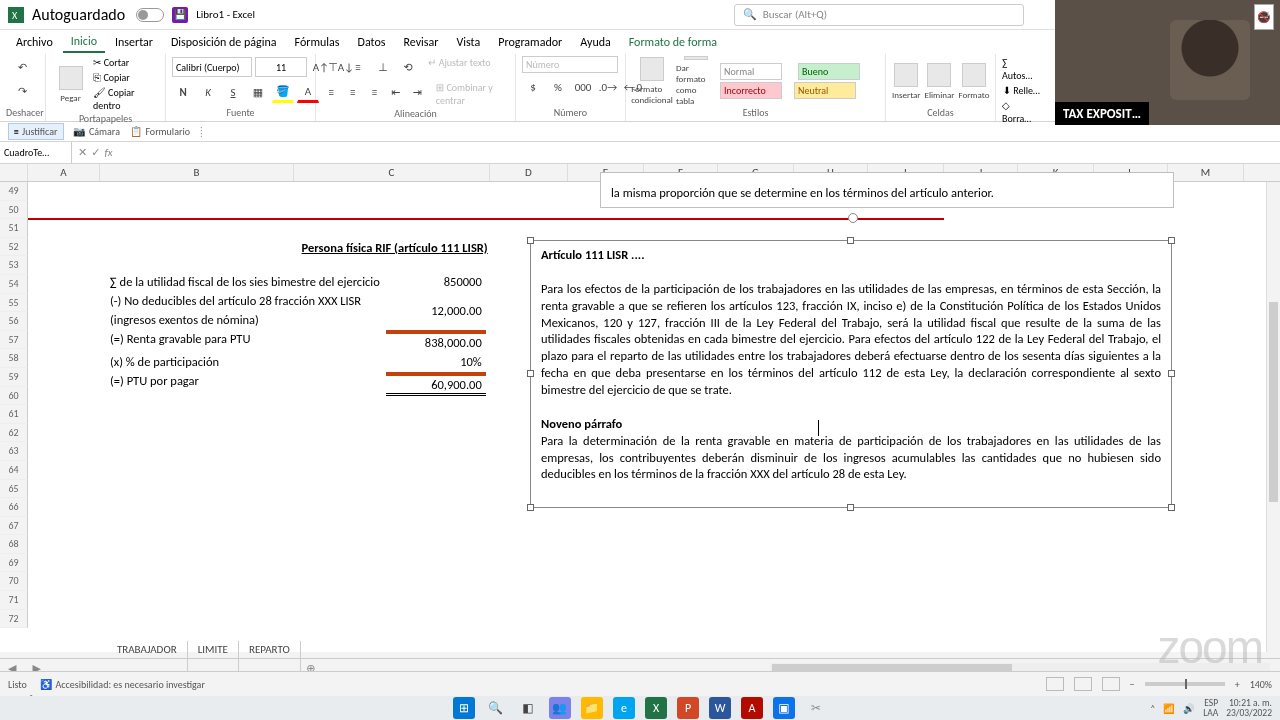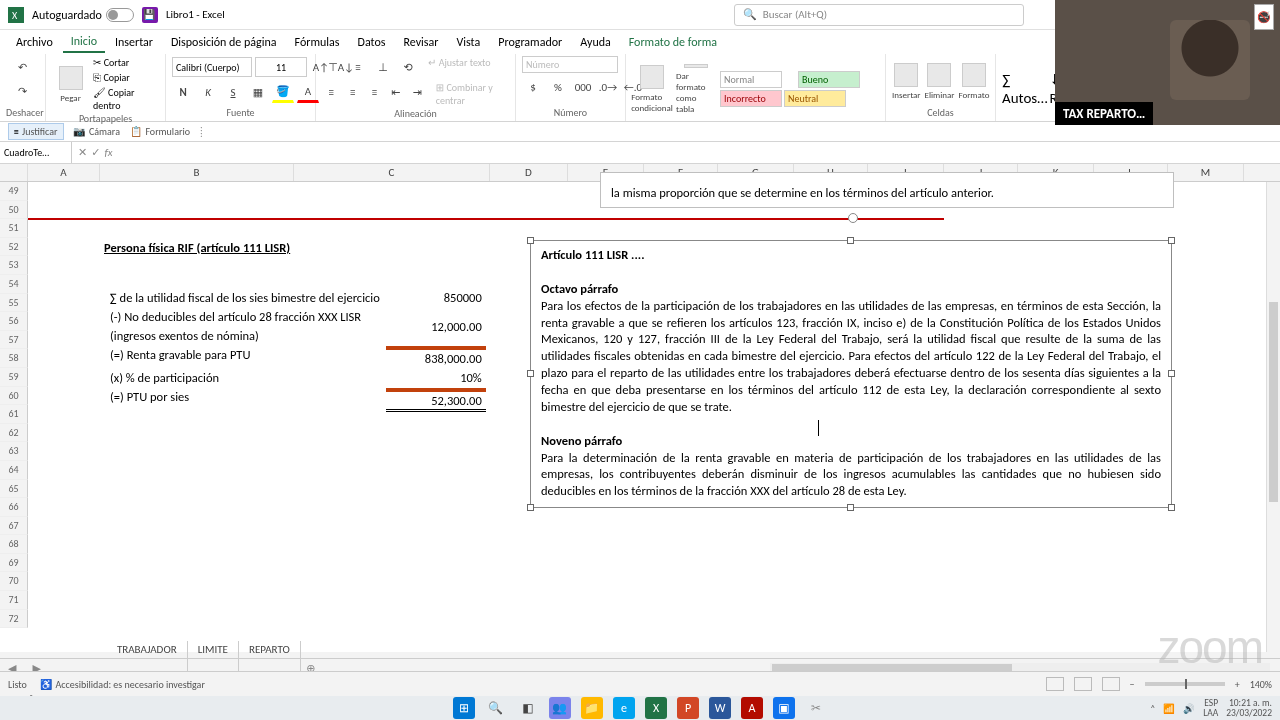--- a/index.html
+++ b/index.html
@@ -1,20 +1,20 @@
 <!DOCTYPE html>
 <html><head>
 <meta charset="utf-8">
 <style>
 * { margin:0; padding:0; box-sizing:border-box; font-family:"Segoe UI",Calibri,sans-serif; }
 body { width:1280px; height:720px; overflow:hidden; background:#f3f3f3; position:relative; font-size:12px; }
 
 
 .titlebar { height:30px; background:#fff; display:flex; align-items:center; padding:0 8px; gap:8px; border-bottom:1px solid #e0e0e0; }
-.titlebar .autosave { display:flex; align-items:center; gap:4px; font-size:12px; }
+.titlebar .autosave { display:flex; align-items:center; gap:11px; font-size:16px; }
 .toggle { width:28px; height:14px; border:1px solid #999; border-radius:7px; position:relative; background:#fff; }
 .toggle::after { content:""; width:10px; height:10px; border-radius:50%; background:#999; position:absolute; top:1px; left:1px; }
 .save-icon { width:16px; height:16px; background:#7719aa; border-radius:2px; display:flex; align-items:center; justify-content:center; color:#fff; font-size:10px; }
 .search-box { margin-left:auto; width:290px; height:22px; border:1px solid #ccc; border-radius:3px; display:flex; align-items:center; padding:0 8px; gap:6px; color:#888; font-size:11px; }
 
 
 .menutabs { height:24px; background:#fff; display:flex; align-items:center; padding:0 8px; gap:2px; font-size:12px; }
 .menutabs span { padding:3px 8px; cursor:pointer; }
 .menutabs span.active { border-bottom:2px solid #217346; color:#217346; }
 .menutabs span.green { color:#217346; }
@@ -58,21 +58,21 @@
 .sheet-body { position:absolute; top:18px; left:28px; right:0; bottom:0; }
 
 
 .textbox { position:absolute; background:#fff; border:1px solid #bfbfbf; padding:6px 10px; font-size:12.5px; line-height:1.35; text-align:justify; }
 .textbox.selected { border:1px solid #888; }
 .handle { width:7px; height:7px; border:1px solid #666; background:#fff; position:absolute; }
 .redline { position:absolute; height:2px; background:#c00000; }
 
 
 .calc { position:absolute; left:76px; top:58px; font-size:12.5px; }
-.calc .title { font-weight:bold; text-decoration:underline; margin-bottom:32px; }
+.calc .title { font-weight:bold; text-decoration:underline; margin-bottom:16px;text-align:right; }
 .calc table td { padding:1px 4px; vertical-align:top; }
 .calc table td.num { text-align:right; width:100px; }
 .calc .bt { border-top:4px solid #c2410c; }
 .calc .dbb { border-bottom:3px double #000; }
 
 
 .sheettabs { position:absolute; bottom:42px; left:0; right:0; height:20px; background:#f3f3f3; border-top:1px solid #ccc; display:flex; align-items:center; font-size:11px; }
 .sheettabs .nav { padding:0 8px; color:#888; }
 .sheettabs .tab { padding:2px 10px; border-right:1px solid #ccc; color:#444; cursor:pointer; }
 .sheettabs .tab.active { background:#fff; border-bottom:2px solid #217346; font-weight:bold;margin-top:36px; }
@@ -224,46 +224,47 @@
         </div>
       <div class="bigbtn">
           <div class="ico"></div>
           <span>Dar formato como tabla</span>
         </div>
       <div style="display:flex;flex-direction:column;gap:2px">
         <div style="display:flex;gap:16px">
             <div class="style-box">Normal</div>
             <div class="style-box g">Bueno</div>
           </div>
-        <div style="display:flex;gap:2px">
+        <div style="display:flex;gap:12px">
             <div class="style-box b">Incorrecto</div>
             <div class="style-box n">Neutral</div>
           </div>
       </div>
     </div>
+    <div class="label">Estilos</div>
   </div>
   <div class="ribbon-group" style="width:110px">
     <div class="rg-body">
       <div class="bigbtn">
           <div class="ico"></div>
           <span>Insertar</span>
         </div>
       <div class="bigbtn">
           <div class="ico"></div>
           <span>Eliminar</span>
         </div>
       <div class="bigbtn">
           <div class="ico"></div>
           <span>Formato</span>
         </div>
     </div>
     <div class="label">Celdas</div>
   </div>
   <div class="ribbon-group" style="width:50px;border-right:none">
-    <div class="rg-body" style="flex-direction:row;font-size:15px;align-items:center;gap:2px">
+    <div class="rg-body" style="flex-direction:column;font-size:10px;align-items:flex-end;gap:2px">
       <span>∑ <span>Autos…</span></span>
       <span>⬇ <span>Relle…</span></span>
       <span>◇ <span>Borra…</span></span>
     </div>
   </div>
 </div>
 
 <div class="subbar">
   <span style="border:1px solid #aecbea;background:#e6f0fa;padding:1px 5px">≡ <span class="sb-label">Justificar</span></span>
   <span>📷 <span class="sb-label">Cámara</span></span>
@@ -350,31 +351,30 @@
             </tr>
         <tr>
               <td>(=) Renta gravable para PTU</td>
               <td class="num bt">838,000.00</td>
             </tr>
         <tr>
               <td>(x) % de participación</td>
               <td class="num">10%</td>
             </tr>
         <tr>
-              <td>(=) PTU por sies</td>
-              <td class="num bt dbb">52,300.00</td>
+              <td>(=) PTU por pagar</td>
+              <td class="num bt dbb">60,900.00</td>
             </tr>
       </tbody>
         </table>
     </div>
 
     <div class="textbox selected" style="left:502px; top:58px; width:642px; height:268px">
       <div style="font-weight:bold;text-align:left">Artículo 111 LISR ....</div>
       <br>
-      <div style="font-weight:bold;text-align:left">Octavo párrafo</div>
       <div>Para los efectos de la participación de los trabajadores en las utilidades de las empresas, en términos de esta Sección, la renta gravable a que se refieren los artículos 123, fracción IX, inciso e) de la Constitución Política de los Estados Unidos Mexicanos, 120 y 127, fracción III de la Ley Federal del Trabajo, será la utilidad fiscal que resulte de la suma de las utilidades fiscales obtenidas en cada bimestre del ejercicio. Para efectos del artículo 122 de la Ley Federal del Trabajo, el plazo para el reparto de las utilidades entre los trabajadores deberá efectuarse dentro de los sesenta días siguientes a la fecha en que deba presentarse en los términos del artículo 112 de esta Ley, la declaración correspondiente al sexto bimestre del ejercicio de que se trate.</div>
       <br>
       <div style="font-weight:bold;text-align:left">Noveno párrafo</div>
       <div>Para la determinación de la renta gravable en materia de participación de los trabajadores en las utilidades de las empresas, los contribuyentes deberán disminuir de los ingresos acumulables las cantidades que no hubiesen sido deducibles en los términos de la fracción XXX del artículo 28 de esta Ley.</div>
     </div>
 
     <div class="handle" style="left:499px;top:55px"></div>
     <div class="handle" style="left:819px;top:55px"></div>
     <div class="handle" style="left:1140px;top:55px"></div>
     <div class="handle" style="left:499px;top:188px"></div>
@@ -450,16 +450,16 @@
     </div>
   <div style="line-height:1">
       <div>10:21 a. m.</div>
       <div>23/03/2022</div>
     </div>
 </div>
 
 <div class="video">
   <div class="nosmk">🚭</div>
   <div class="person"></div>
-  <div class="caption">TAX REPARTO…</div>
+  <div class="caption">TAX EXPOSIT…</div>
 </div>
 
 <div class="zoom-logo">zoom</div>
 
 </body></html>

